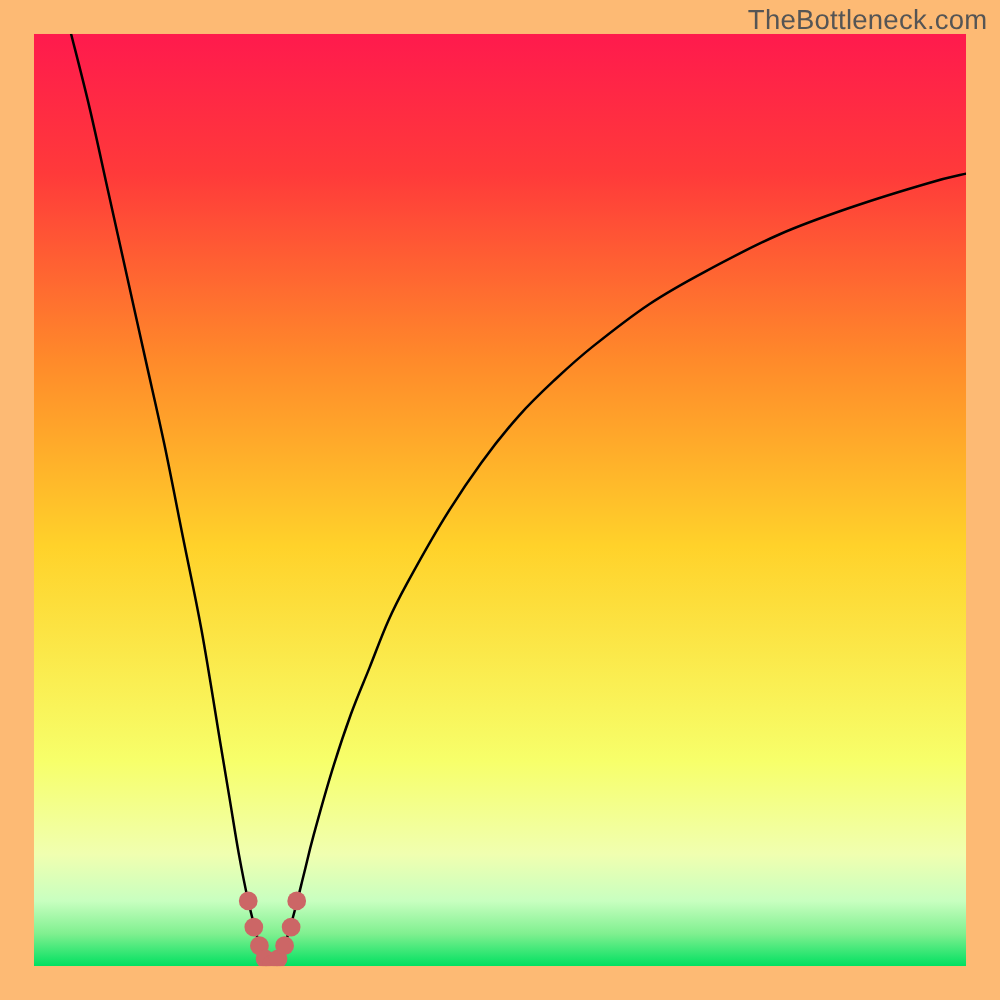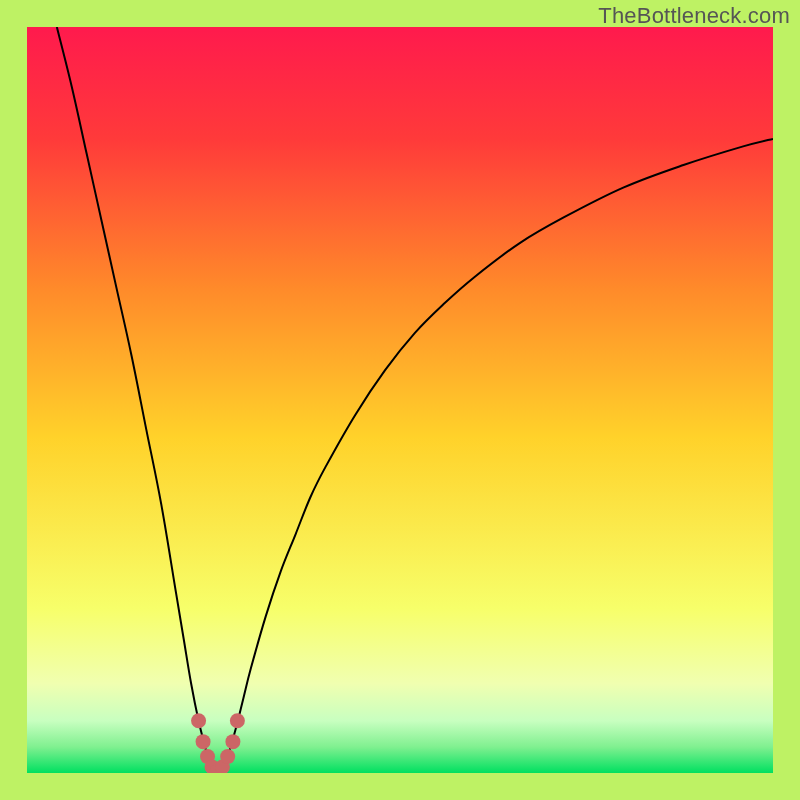--- a/index.html
+++ b/index.html
@@ -10,21 +10,21 @@
     overflow: hidden;
     background: #000;
     font-family: Arial, Helvetica, sans-serif;
   }
   .frame {
     position: absolute;
     left: 0;
     top: 0;
     width: 800px;
     height: 800px;
-    background: #bef264;
+    background: #fdba74;
   }
   .plot {
     position: absolute;
     left: 27px;
     top: 27px;
     width: 746px;
     height: 746px;
     overflow: hidden;
   }
   .watermark {

